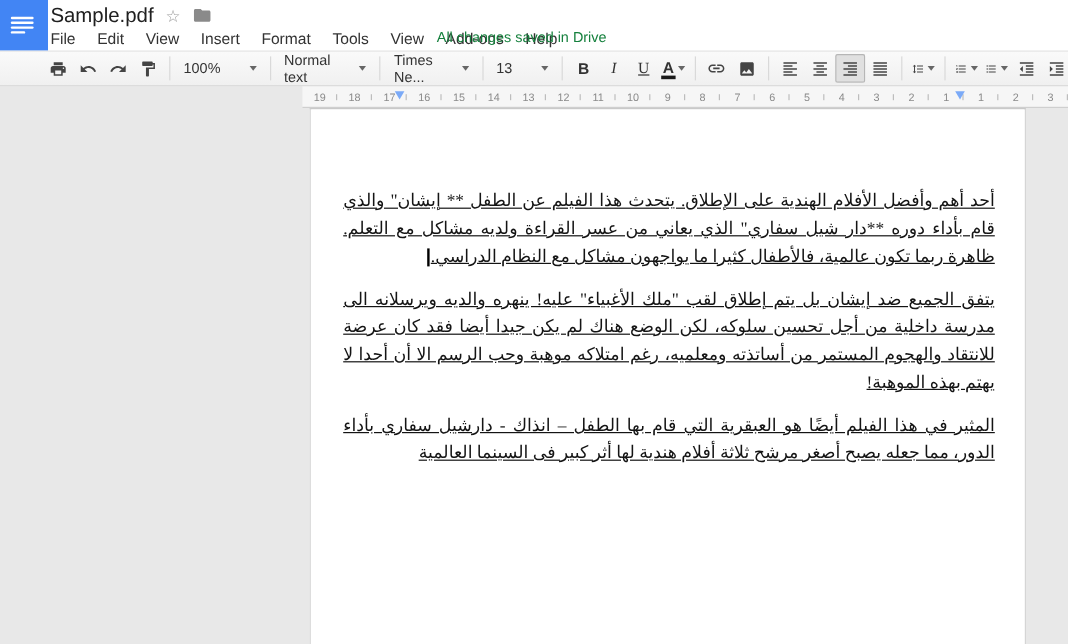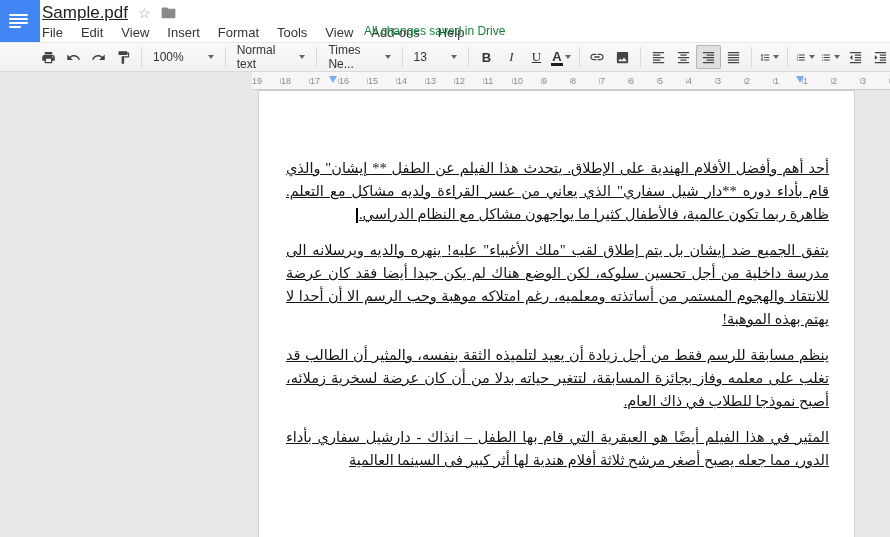--- a/index.html
+++ b/index.html
@@ -7,21 +7,21 @@
   body { font-family:"Liberation Sans", sans-serif; background:#e8e8e8; position:relative; }
 
   
   .header { position:relative; height:42px; background:#fff; padding-left:42px; }
   .logo { position:absolute; left:0; top:0; width:40px; height:42px; background:#4285f4;
           display:flex; flex-direction:column; justify-content:center; gap:2px; padding-left:9px; }
   .logo i { display:block; height:2px; background:#fff; border-radius:1px; }
   .logo i:nth-child(1){width:19px}.logo i:nth-child(2){width:19px}
   .logo i:nth-child(3){width:19px}.logo i:nth-child(4){width:12px}
   .title-row { display:flex; align-items:center; gap:10px; padding-top:3px; height:22px; }
-  .doc-title { font-size:17px; color:#202020;text-decoration:underline; }
+  .doc-title { font-size:17px; color:#202020; }
   .star { color:#9e9e9e; font-size:14px; line-height:1; }
   .folder svg { display:block; }
   .menu-row { display:flex; align-items:center; height:20px; }
   .menu-row [data-name="menu-item"] { font-size:13px; color:#333; padding:0 9px; cursor:default; }
   .menu-row [data-name="menu-item"]:first-child { padding-left:0; }
   .save-status { font-size:12px; color:#15803d; margin-left:8px; }
 
   
   .toolbar { height:30px; background:linear-gradient(#fafafa,#f0f0f0);
              border-top:1px solid #e8e8e8; border-bottom:1px solid #d9d9d9;
@@ -41,21 +41,21 @@
   .a-color { position:relative; font-size:13px; font-weight:bold; color:#333; padding-bottom:2px; }
   .a-color::after { content:""; position:absolute; left:-1px; right:-1px; bottom:0; height:3px; background:#1a1a1a; }
   .tx { font-family:"Liberation Serif",serif; font-size:13px; color:#333; }
   .tx i { font-style:italic; }
   .tx sub { font-size:9px; }
 
   
   .ruler-row { position:relative; height:18px; background:#e8e8e8; }
   .ruler-strip { position:absolute; left:252px; right:0; top:0; bottom:0; background:#f6f6f6;
                  border-bottom:1px solid #cfcfcf; display:flex; align-items:center; }
-  .ruler-strip [data-name="ruler-number"] { flex:1; text-align:left; font-size:9px; color:#8a8a8a;
+  .ruler-strip [data-name="ruler-number"] { flex:1; text-align:center; font-size:9px; color:#8a8a8a;
                  position:relative; }
   .ruler-strip [data-name="ruler-number"]::after { content:""; position:absolute; right:0; top:50%;
                  transform:translateY(-50%); width:1px; height:5px; background:#bdbdbd; }
   .ind-marker { position:absolute; top:4px; width:0; height:0; transform:translateX(-50%);
                 border-left:4.5px solid transparent; border-right:4.5px solid transparent;
                 border-top:7px solid #7baaf7; }
   .ind-marker.m1 { left:12.7%; }
   .ind-marker.m2 { left:85.9%; }
 
   
@@ -272,17 +272,16 @@
     <span class="ind-marker m1" data-name="indent-marker"></span>
     <span class="ind-marker m2" data-name="indent-marker"></span>
   </div>
 </div>
 
 <div class="canvas" data-name="document-canvas">
   <div class="page" data-name="document-page">
     <div class="page-text" data-name="document-text">
         <p class="normal" data-name="paragraph">أحد أهم وأفضل الأفلام الهندية على الإطلاق. يتحدث هذا الفيلم عن الطفل ** إيشان" والذي قام بأداء دوره **دار شيل سفاري" الذي يعاني من عسر القراءة ولديه مشاكل مع التعلم. ظاهرة ربما تكون عالمية، فالأطفال كثيرا ما يواجهون مشاكل مع النظام الدراسي.<span class="caret" data-name="text-cursor"></span></p>
         <p class="normal" data-name="paragraph">يتفق الجميع ضد إيشان بل يتم إطلاق لقب "ملك الأغبياء" عليه! ينهره والديه ويرسلانه الى مدرسة داخلية من أجل تحسين سلوكه، لكن الوضع هناك لم يكن جيدا أيضا فقد كان عرضة للانتقاد والهجوم المستمر من أساتذته ومعلميه، رغم امتلاكه موهبة وحب الرسم الا أن أحدا لا يهتم بهذه الموهبة!</p>
-        <p class="normal" data-name="paragraph">ينظم مسابقة للرسم فقط من أجل زيادة أن يعيد لتلميذه الثقة بنفسه، والمثير أن الطالب قد تغلب على معلمه وفاز بجائزة المسابقة، لتتغير حياته بدلا من أن كان عرضة لسخرية زملائه، أصبح نموذجا للطلاب في ذاك العام.</p>
         <p class="normal" data-name="paragraph">المثير في هذا الفيلم أيضًا هو العبقرية التي قام بها الطفل – انذاك - دارشيل سفاري بأداء الدور، مما جعله يصبح أصغر مرشح ثلاثة أفلام هندية لها أثر كبير فى السينما العالمية</p>
       </div>
   </div>
 </div>
 
 </body></html>

